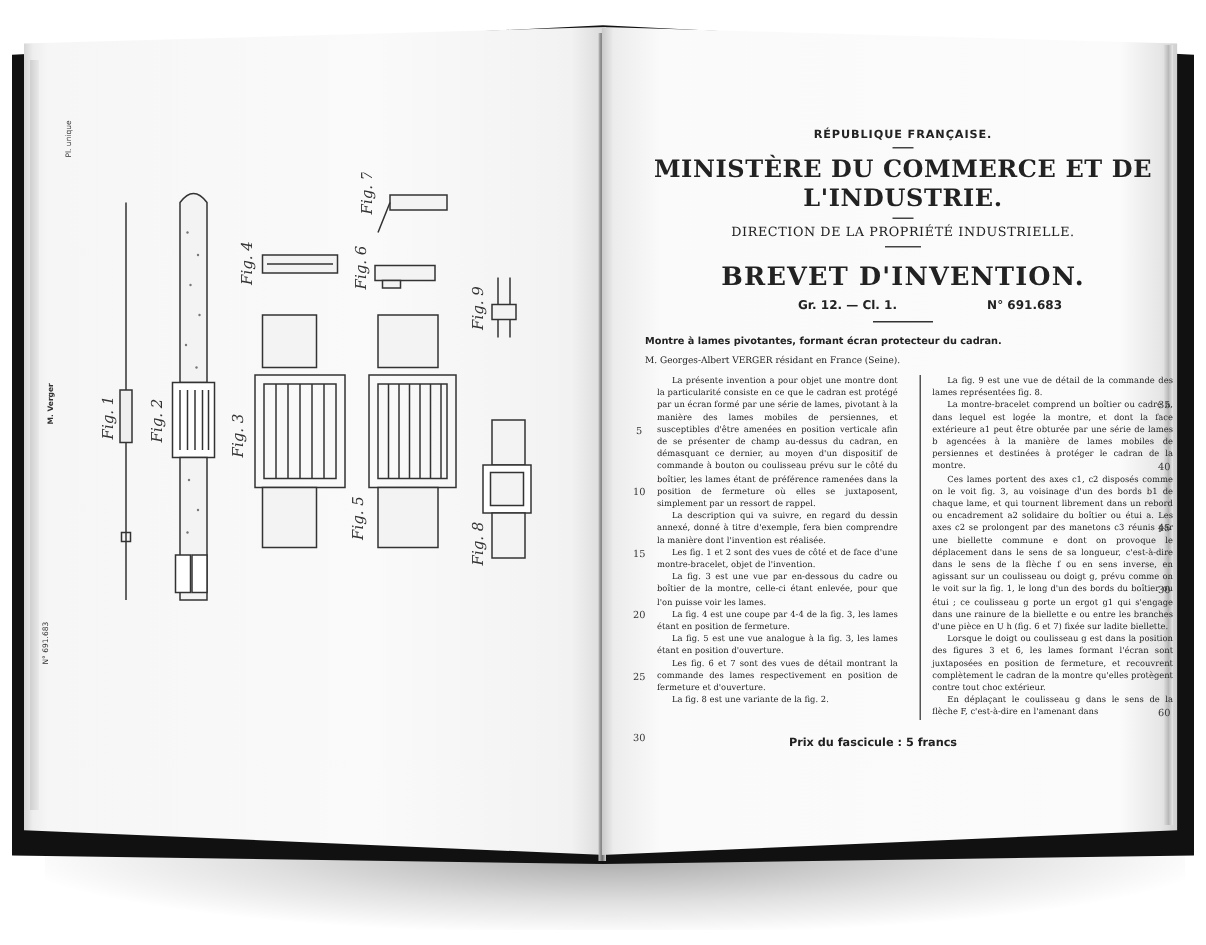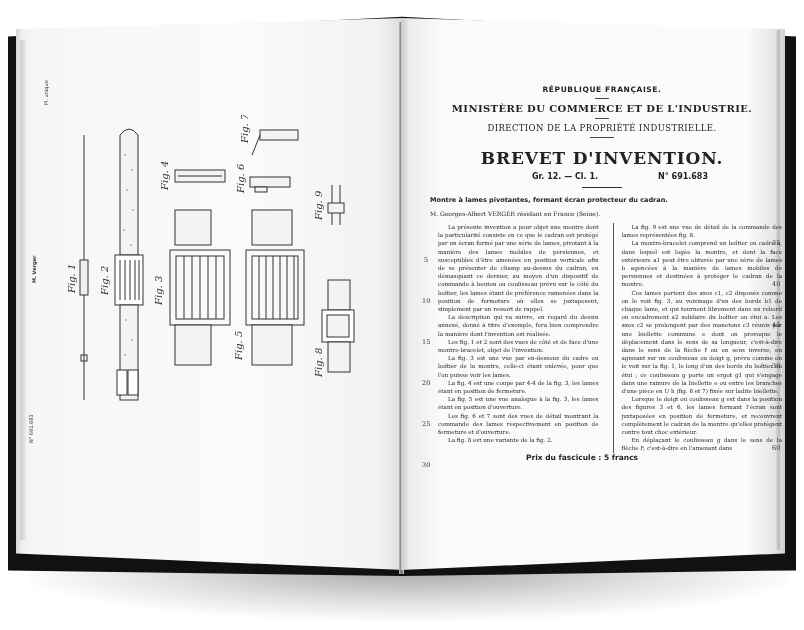--- a/index.html
+++ b/index.html
@@ -20,39 +20,39 @@
   .edge-l{position:absolute;left:20px;top:40px;width:6px;height:500px;background:linear-gradient(90deg,#cfcfcf,#e9e9e9);}
 
   
   .vtext{position:absolute;font-size:5px;color:#333;transform:rotate(-90deg);transform-origin:left top;white-space:nowrap;font-family:"DejaVu Sans",sans-serif;}
   .drawing{position:absolute;left:70px;top:100px;width:320px;height:380px;}
   .figlabel{font-family:"DejaVu Serif",serif;font-style:italic;font-size:10px;fill:#333;}
 
   
   .rp{position:absolute;left:422px;top:66px;width:360px;color:#222;}
   .h1{font-family:"DejaVu Sans",sans-serif;font-weight:bold;font-size:7.5px;letter-spacing:0.6px;text-align:center;margin-top:19px;}
-  .h2{font-family:"DejaVu Serif",serif;font-weight:bold;font-size:10px;text-align:center;letter-spacing:0.4px;}
+  .h2{font-family:"DejaVu Serif",serif;font-weight:bold;font-size:16px;text-align:center;letter-spacing:0.4px;}
   .h3{font-family:"DejaVu Serif",serif;font-weight:normal;font-size:8.5px;text-align:center;letter-spacing:0.4px;}
   .rule{width:14px;height:1px;background:#444;margin:4px auto;}
   .title{font-family:"DejaVu Serif",serif;font-weight:bold;font-size:17px;text-align:center;letter-spacing:0.8px;margin-top:10px;}
   .classrow{display:flex;font-family:"DejaVu Sans",sans-serif;font-weight:bold;font-size:8px;margin-top:4px;}
   .classrow .cl{margin-left:110px;}
   .classrow .num{margin-left:auto;margin-right:74px;}
   .rule2{width:40px;height:1px;background:#333;margin:6px auto 8px auto;}
   .subject{font-family:"DejaVu Sans",sans-serif;font-weight:bold;font-size:6.5px;margin-left:8px;}
   .inventor{font-family:"DejaVu Serif",serif;font-size:6px;margin-left:8px;margin-top:6px;}
   .dates{text-align:center;font-size:7px;margin-top:6px;line-height:9px;}
   .dates b{font-family:"DejaVu Sans",sans-serif;}
   .cols{display:flex;margin-top:6px;position:relative;}
   .col{width:170px;font-size:5.6px;line-height:8.2px;text-align:justify;}
   .col p{margin:0;text-indent:10px;}
   .col.c1{margin-left:16px;}
   .col.c2{margin-left:14px;padding-left:8px;border-left:1px solid #555;}
   .lnum{position:absolute;font-size:6.5px;color:#333;}
-  .price{font-family:"DejaVu Sans",sans-serif;font-weight:bold;font-size:7.5px;text-align:center;margin-left:-40px;}
+  .price{font-family:"DejaVu Sans",sans-serif;font-weight:bold;font-size:7.5px;text-align:center;margin-top:10px;margin-left:-40px;}
 </style>
 </head>
 <body>
 
 <div class="shadow"></div>
 <div class="cover"></div>
 
 <div class="page left"></div>
 <div class="edge-l"></div>
 

